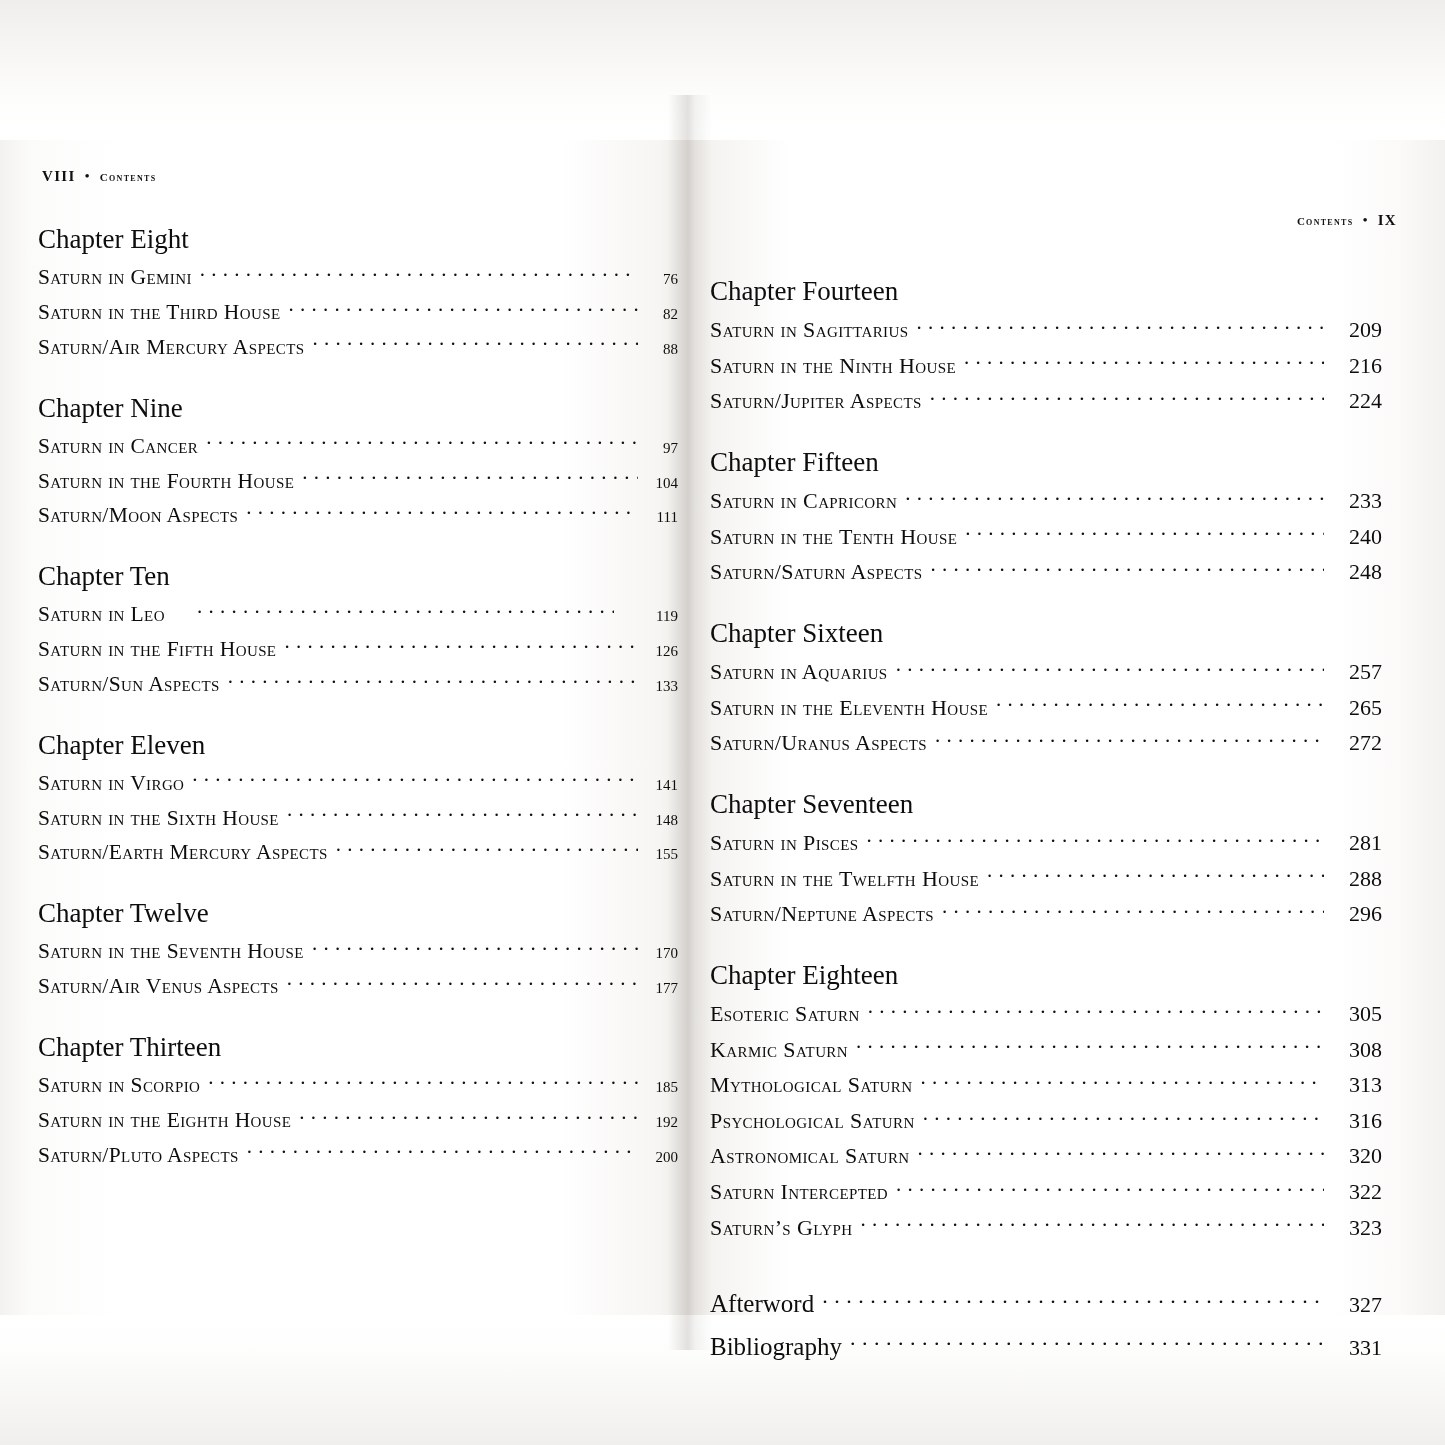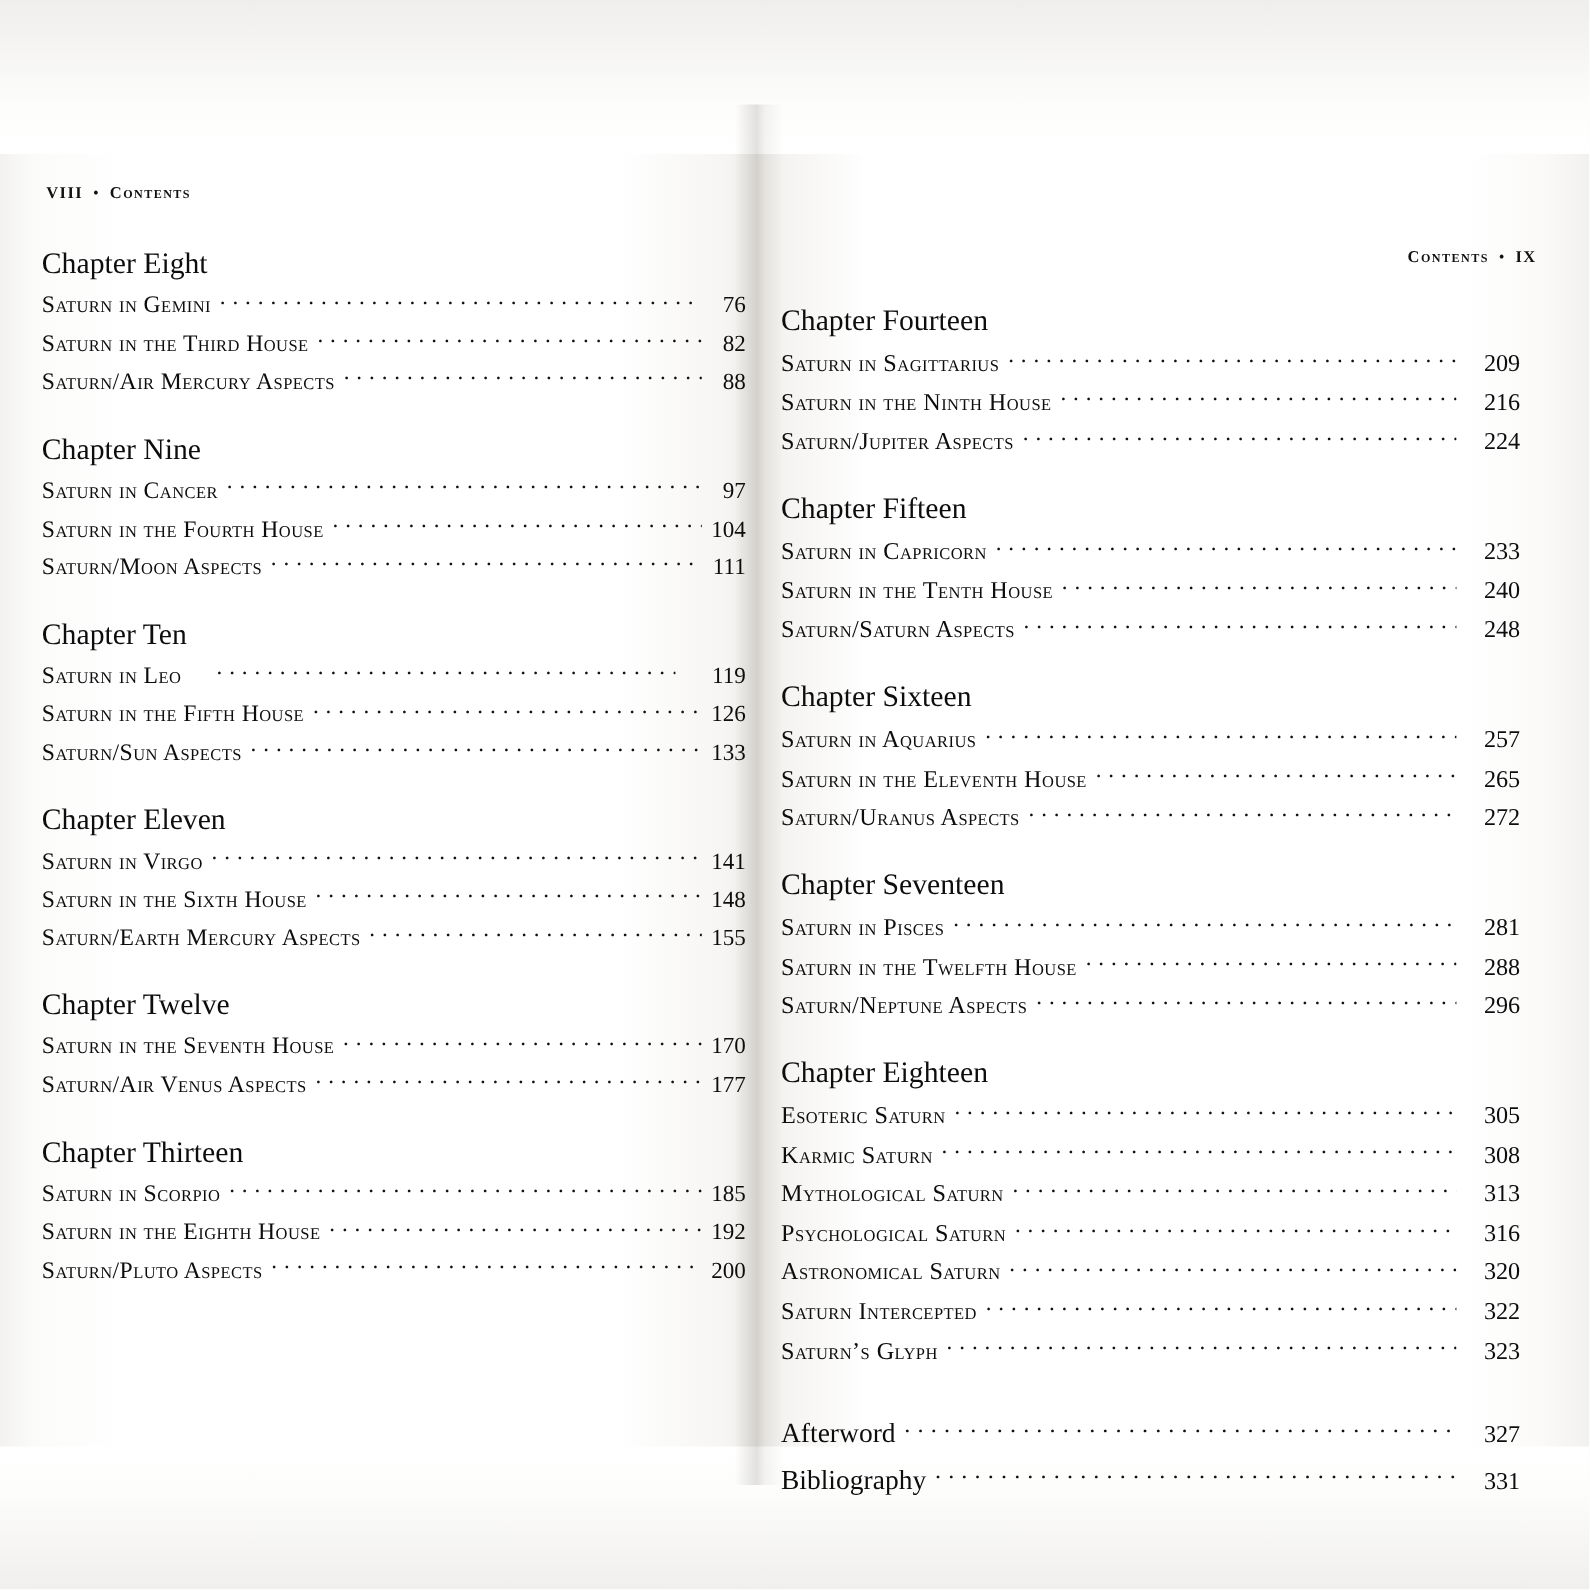--- a/index.html
+++ b/index.html
@@ -57,32 +57,32 @@
     position: absolute;
     font-family: "Liberation Serif", "DejaVu Serif", serif;
     font-size: 15px;
     letter-spacing: 1.0px;
     color: #111;
     white-space: nowrap;
   }
   .runhead .small {
     font-variant: small-caps;
     font-weight: bold;
-    font-size: 15px;
+    font-size: 11px;
     letter-spacing: 1.3px;
   }
   .runhead .folio {
     font-variant: small-caps;
     font-weight: bold;
     letter-spacing: 1.3px;
   }
   .runhead .dot { margin: 0 9px; }
 
   #runhead-left { left: 42px; top: 168px; }
-  #runhead-right { right: 48px; top: 226px; text-align: right; }
+  #runhead-right { right: 48px; top: 212px; text-align: right; }
 
   
   .col {
     position: absolute;
     top: 0;
   }
   #col-left { left: 38px; top: 222px; width: 640px; }
   #col-right { left: 710px; top: 274px; width: 672px; }
 
   .chapter-block { margin-bottom: 26px; }
@@ -119,21 +119,21 @@
     position: absolute;
     left: 0;
     bottom: -0.08em;
     white-space: nowrap;
     letter-spacing: 0.5px;
     font-size: 21px;
     color: #111;
   }
   .page-num {
     flex: 0 0 auto;
-    font-size: 21px;
+    font-size: 15px;
     text-align: right;
     color: #0d0d0d;
   }
 
   
   #col-left .toc-row { font-size: 21.5px; }
   #col-left .page-num { min-width: 34px; }
   #col-right .page-num { min-width: 52px; font-size: 22px; }
 
   .tail-block { margin-top: 38px; }

